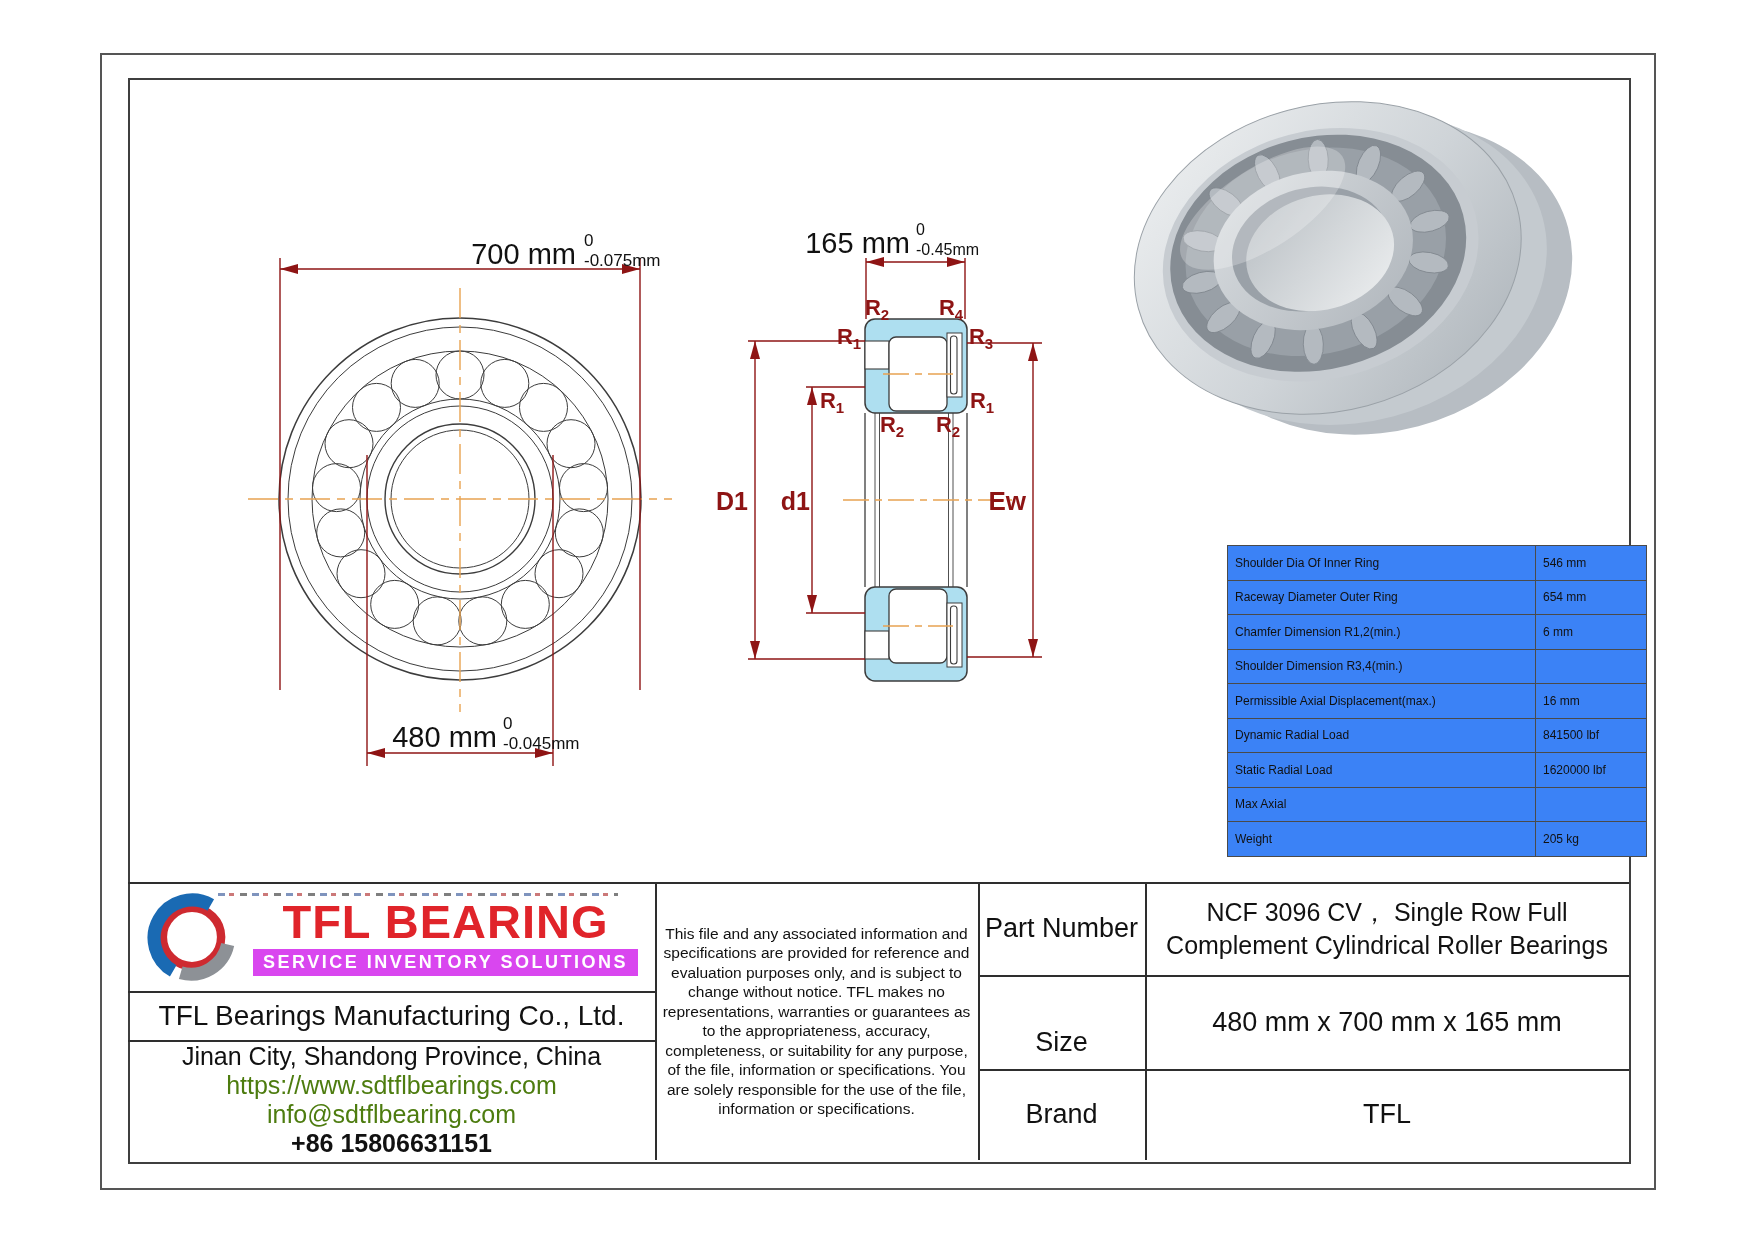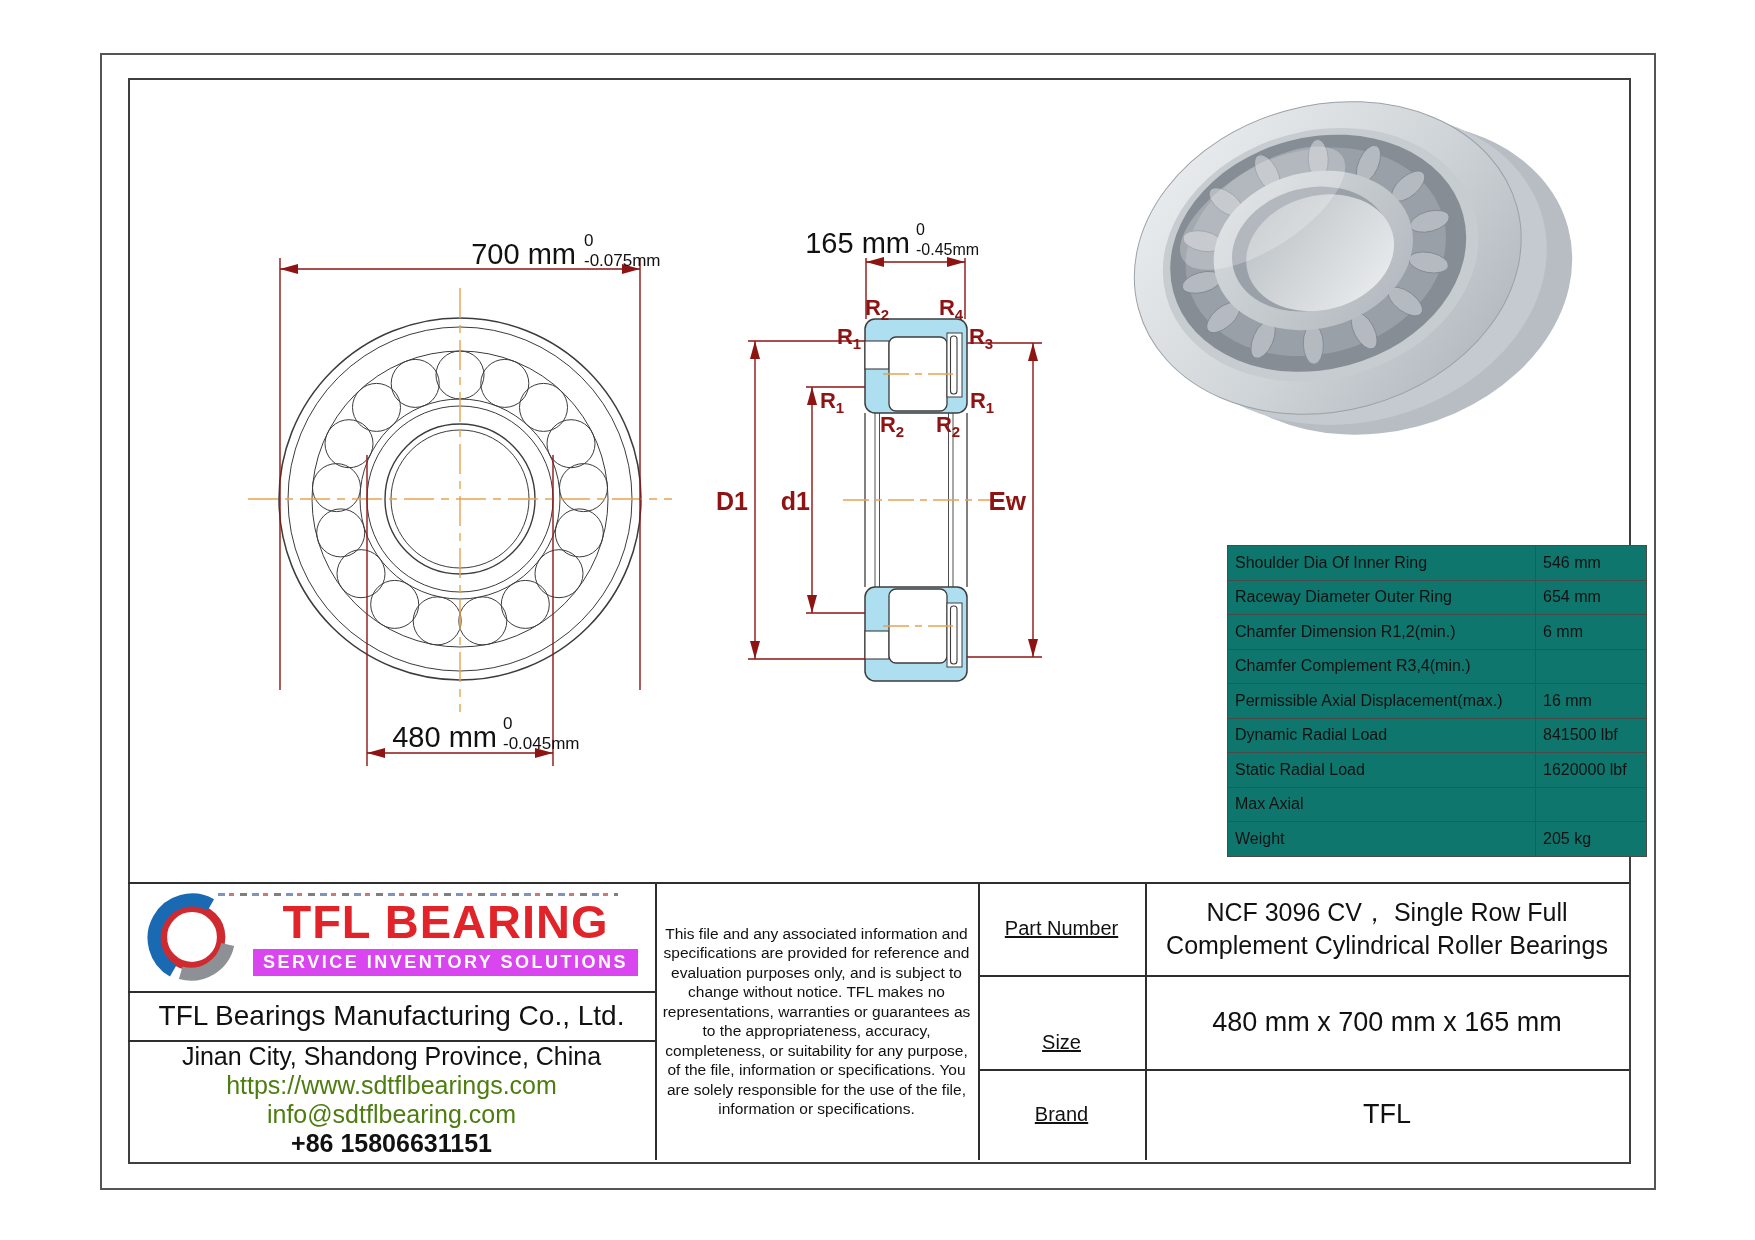--- a/index.html
+++ b/index.html
@@ -6,22 +6,22 @@
   html,body{margin:0;padding:0;background:#ffffff;}
   body{width:1755px;height:1240px;position:relative;font-family:"Liberation Sans",sans-serif;color:#111;}
   .abs{position:absolute;}
   
   #outer-frame{left:100px;top:53px;width:1552px;height:1133px;border:2px solid #555;}
   #inner-frame{left:128px;top:78px;width:1499px;height:1082px;border:2px solid #3f3f3f;}
   
   #drawing{left:0;top:0;width:1755px;height:1240px;}
   
   #spec-table{left:1227px;top:545px;border-collapse:collapse;table-layout:fixed;width:395px;}
-  #spec-table td{border:1.6px solid #4a4a4a;height:33.5px;font-size:16px;padding:0 4px 0 7px;
-    white-space:nowrap;overflow:hidden;background:#0f766e;color:#111;}
+  #spec-table td{border:1.6px solid #4a4a4a;height:33.5px;font-size:12px;padding:0 4px 0 7px;
+    white-space:nowrap;overflow:hidden;background:#3b82f6;color:#111;}
   #spec-table td.lbl{width:296px;}
   #spec-table td.val{width:99px;}
   
   .hline{height:2px;background:#2e2e2e;}
   .vline{width:2px;background:#2e2e2e;}
   
   .cell{display:flex;align-items:center;justify-content:center;text-align:center;}
   #logo-cell{left:130px;top:884px;width:523px;height:105px;}
   .logo-wrap{display:flex;align-items:center;gap:14px;text-align:center;}
   .logo-text-col{display:flex;flex-direction:column;align-items:center;}
@@ -29,21 +29,21 @@
   .logo-banner{margin-top:4px;background:#d946ef;color:#fff;font-weight:700;font-size:18px;
     letter-spacing:2.5px;padding:3px 10px;white-space:nowrap;}
   #noise-line{left:218px;top:893px;width:400px;height:3px;opacity:.65;
     background:repeating-linear-gradient(90deg,#3a5a9a 0 7px,#fff 7px 11px,#b03030 11px 16px,#fff 16px 22px,#3a3a3a 22px 29px,#fff 29px 34px);}
   #company-cell{left:130px;top:993px;width:523px;height:45px;font-size:28px;}
   #address-cell{left:130px;top:1042px;width:523px;height:116px;flex-direction:column;
     font-size:25px;line-height:29px;}
   .link{color:#4d7c0f;text-decoration:none;}
   #disclaimer-cell{left:657px;top:884px;width:319px;height:274px;}
   #disclaimer-cell .txt{width:308px;font-size:15.5px;line-height:19.5px;white-space:pre-line;}
-  .fieldlbl{font-size:20px;text-decoration:underline;}
+  .fieldlbl{font-size:27px;}
   .fieldval{font-size:27px;}
   #pn-label{left:980px;top:884px;width:163px;height:89px;}
   #pn-value{left:1147px;top:884px;width:480px;height:89px;font-size:25px;line-height:33px;white-space:pre-line;}
   #size-label{left:980px;top:997px;width:163px;height:90px;}
   #size-value{left:1147px;top:977px;width:480px;height:90px;}
   #brand-label{left:980px;top:1071px;width:163px;height:87px;}
   #brand-value{left:1147px;top:1071px;width:480px;height:87px;}
   svg text{font-family:"Liberation Sans",sans-serif;}
 </style>
 </head>
@@ -248,21 +248,21 @@
       </tr>
     <tr>
         <td class="lbl">Raceway Diameter Outer Ring</td>
         <td class="val">654 mm</td>
       </tr>
     <tr>
         <td class="lbl">Chamfer Dimension R1,2(min.)</td>
         <td class="val">6 mm</td>
       </tr>
     <tr>
-        <td class="lbl">Chamfer Complement R3,4(min.)</td>
+        <td class="lbl">Shoulder Dimension R3,4(min.)</td>
         <td class="val"></td>
       </tr>
     <tr>
         <td class="lbl">Permissible Axial Displacement(max.)</td>
         <td class="val">16 mm</td>
       </tr>
     <tr>
         <td class="lbl">Dynamic Radial Load</td>
         <td class="val">841500 lbf</td>
       </tr>

